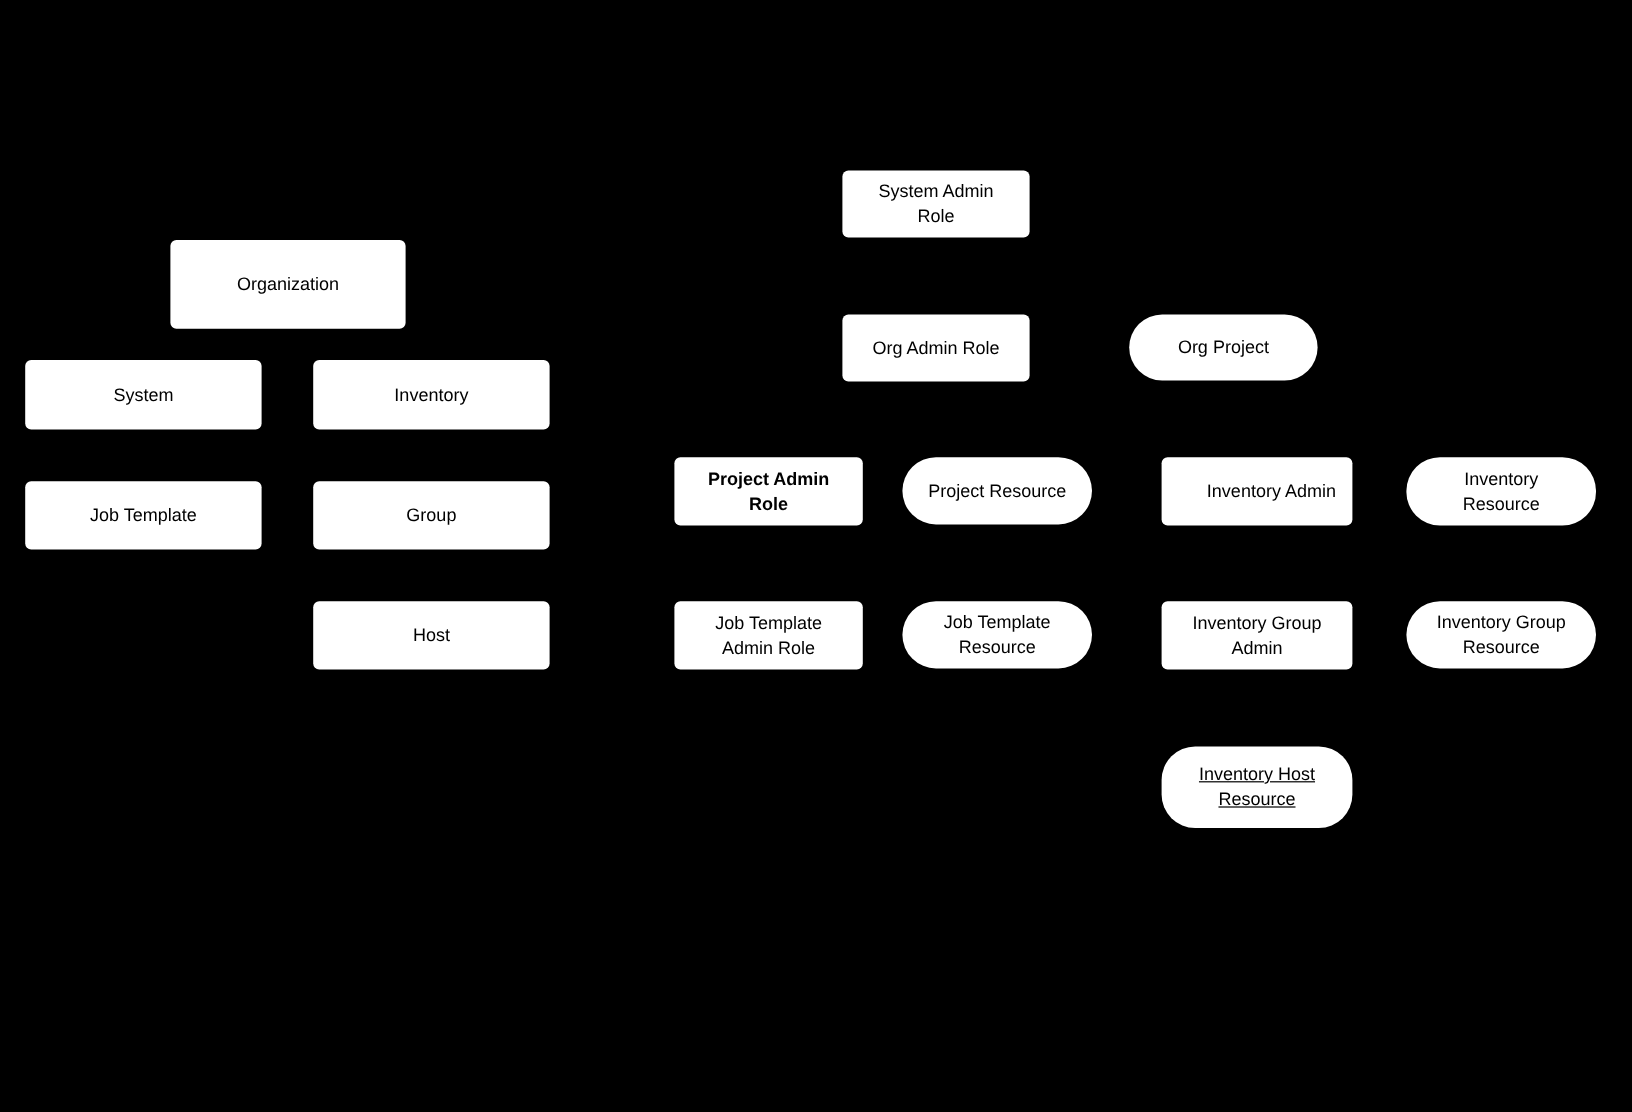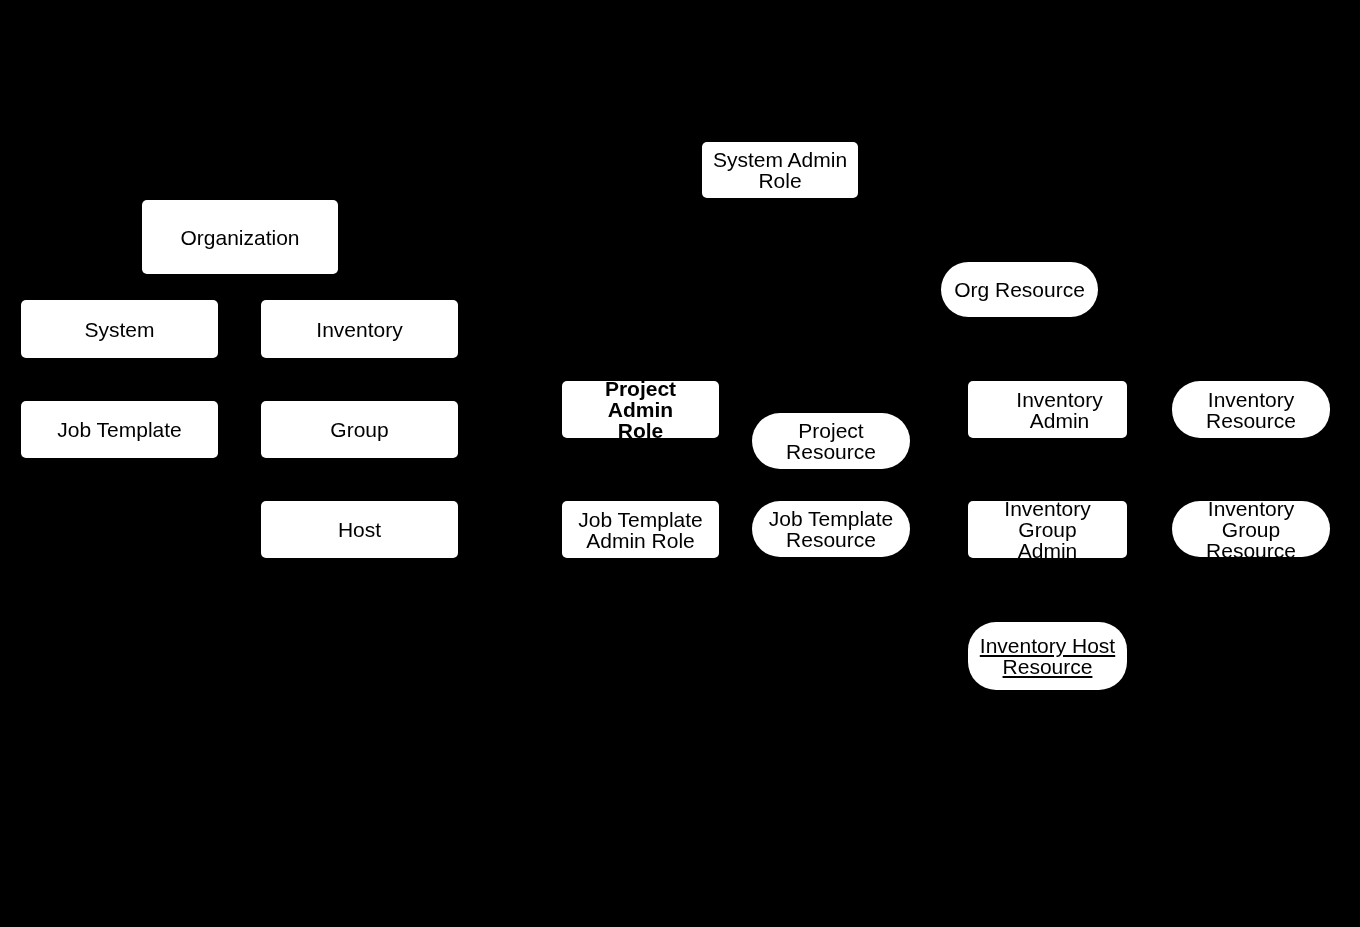--- a/index.html
+++ b/index.html
@@ -22,21 +22,21 @@
     font-family: "Liberation Sans", sans-serif;
   }
   .node {
     position: absolute;
     background: var(--node-fill);
     color: var(--node-text);
     display: flex;
     align-items: center;
     justify-content: center;
     text-align: center;
-    font-size: 21px;
+    font-size: 15px;
     line-height: 21px;
     white-space: pre-line;
     padding: 2px 8px;
   }
   .node.rect { border-radius: 5px; }
   .node.pill { border-radius: 28px; }
 </style>
 </head>
 <body>
 
@@ -50,27 +50,28 @@
 
   <div class="node rect" style="left:21px; top:401px; width:197px; height:57px;">Job Template</div>
 
   <div class="node rect" style="left:261px; top:401px; width:197px; height:57px;">Group</div>
 
   <div class="node rect" style="left:261px; top:501px; width:197px; height:57px;">Host</div>
 
   <div class="node rect" style="left:702px; top:142px; width:156px; height:56px;">System Admin
 Role</div>
 
+  <div class="node rect" style="left:702px; top:262px; width:156px; height:56px;">Org Admin Role</div>
 
-  <div class="node pill" style="left:941px; top:262px; width:157px; height:55px;">Org Resource</div>
+  <div class="node pill" style="left:941px; top:262px; width:157px; height:55px;">Org Project</div>
 
   <div class="node rect" style="left:562px; top:381px; width:157px; height:57px;font-weight:bold;">Project Admin
 Role</div>
 
-  <div class="node pill" style="left:752px; top:381px; width:158px; height:56px;margin-top:32px;">Project Resource</div>
+  <div class="node pill" style="left:752px; top:381px; width:158px; height:56px;">Project Resource</div>
 
   <div class="node rect" style="left:968px; top:381px; width:159px; height:57px;padding-left:32px;">Inventory Admin</div>
 
   <div class="node pill" style="left:1172px; top:381px; width:158px; height:57px;">Inventory
 Resource</div>
 
   <div class="node rect" style="left:562px; top:501px; width:157px; height:57px;">Job Template
 Admin Role</div>
 
   <div class="node pill" style="left:752px; top:501px; width:158px; height:56px;">Job Template

